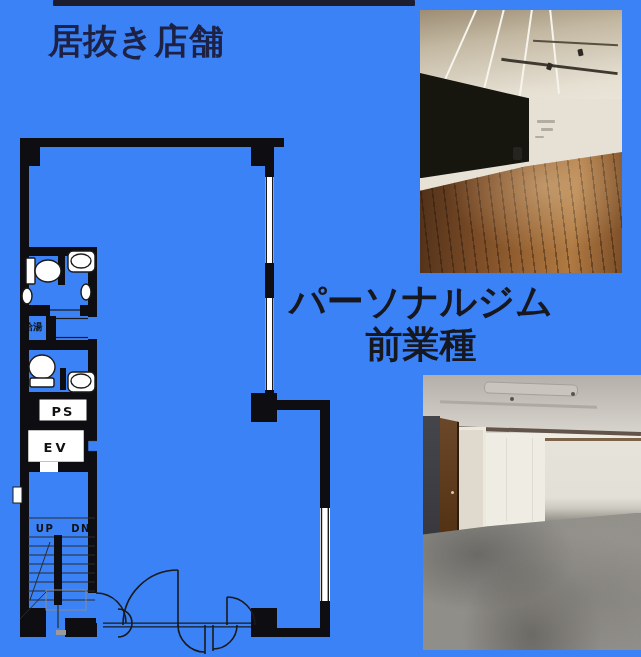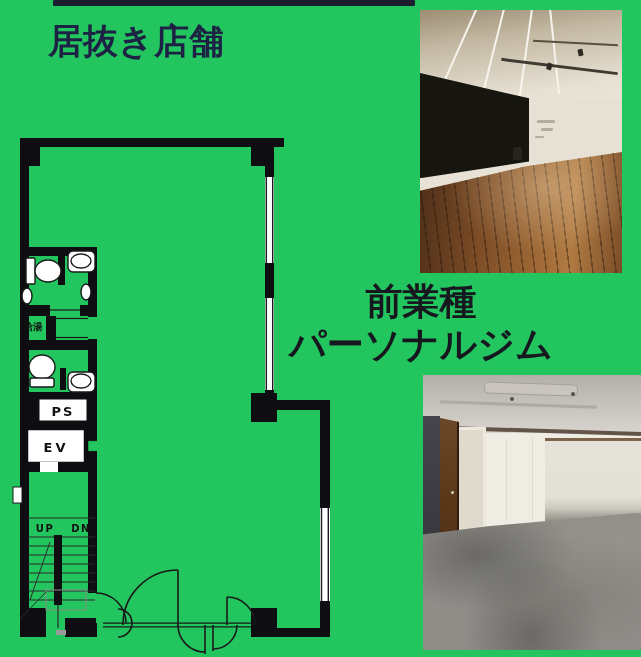--- a/index.html
+++ b/index.html
@@ -1,17 +1,17 @@
 <!DOCTYPE html>
 <html><head>
 <meta charset="utf-8">
 <style>
   html,body{margin:0;padding:0;background:#fff;}
   .canvas{
-    position:relative;width:641px;height:657px;background:#22c55e;
+    position:relative;width:641px;height:657px;background:#3b82f6;
     font-family:"DejaVu Sans","Liberation Sans",sans-serif;overflow:hidden;
   }
   .top-strip{position:absolute;left:53px;top:0;width:362px;height:6px;background:#1d1d30;border-radius:1px;}
   .headline{
     position:absolute;left:11px;top:22px;width:250px;text-align:center;
     color:#1d2144;font-weight:bold;font-size:35px;line-height:1.13;letter-spacing:0px;
   }
   .caption{
     position:absolute;left:288px;top:281px;width:266px;text-align:center;
     color:#17171f;font-weight:bold;font-size:37px;line-height:1.15;
@@ -244,22 +244,22 @@
     <div class="p1-mark p1-m3"></div>
     <div class="p1-window">
       <div class="p1-pane p1-pa"></div>
       <div class="p1-pane p1-pb"></div>
     </div>
     <div class="p1-floor"></div>
     <div class="p1-bag"></div>
   </div>
 
   <div class="caption" style="color: rgb(23, 23, 31);">
+    <div>パーソナルジム</div>
     <div>前業種</div>
-    <div>パーソナルジム</div>
   </div>
 
   <div class="photo photo2">
     <div class="p2-ceiling"></div>
     <div class="p2-duct"></div>
     <div class="p2-pipe"></div>
     <div class="p2-glow p2-l1"></div>
     <div class="p2-glow p2-l2"></div>
     <div class="p2-glow p2-l3"></div>
     <div class="p2-glow p2-l4"></div>

